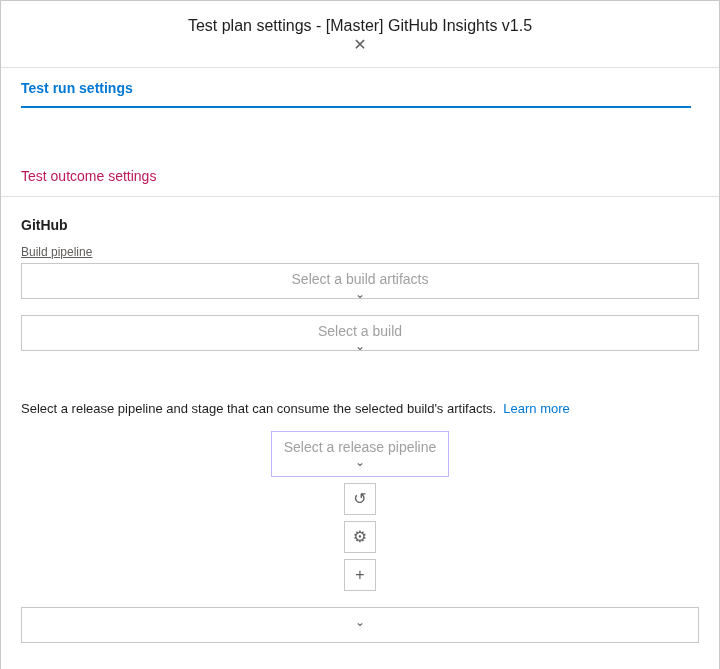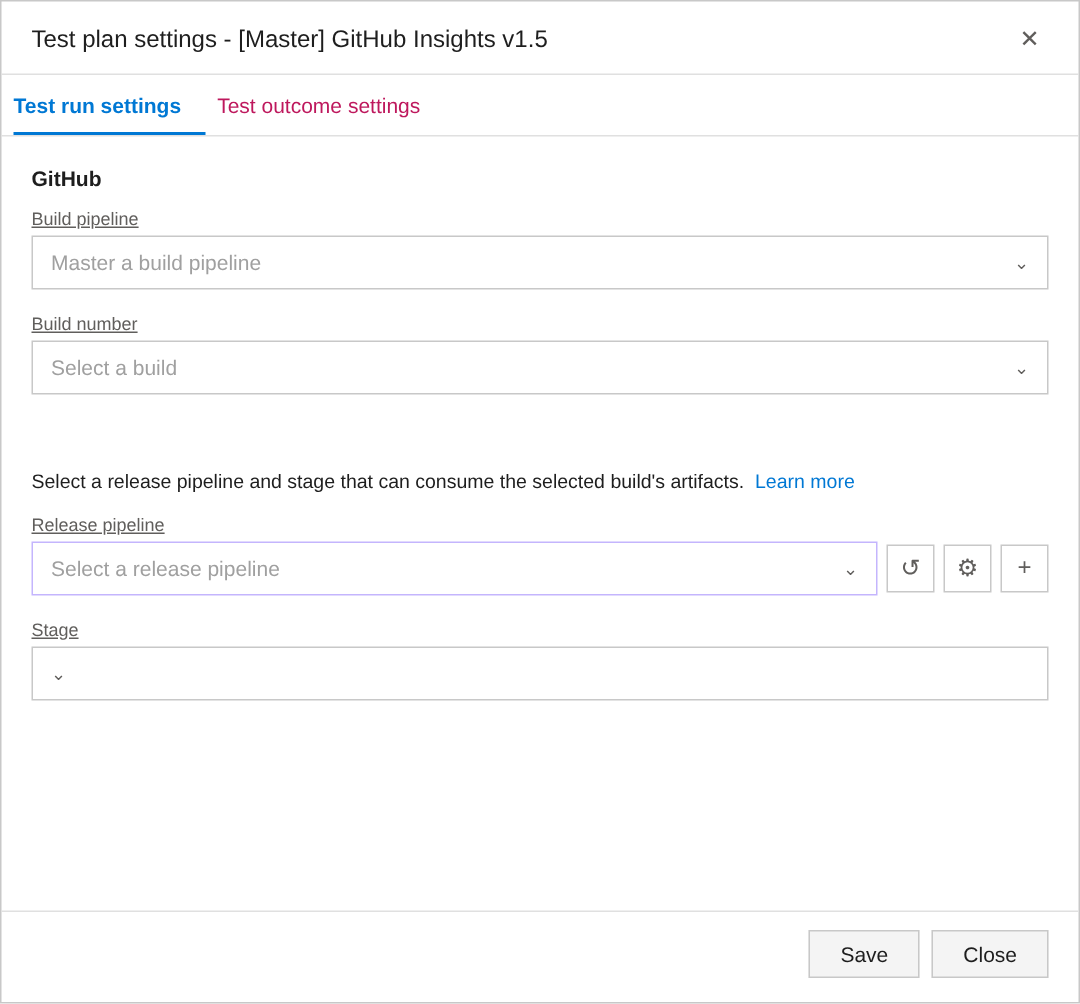--- a/index.html
+++ b/index.html
@@ -1,19 +1,20 @@
 <!DOCTYPE html>
 <html><head>
   <meta charset="utf-8">
   <style>
     * {
       box-sizing: border-box;
       margin: 0;
       padding: 0;
       font-family: 'Segoe UI', Arial, sans-serif;
+      flex-direction: column;
     }
 
     body {
       background: #f0f0f0;
       display: flex;
       align-items: center;
       justify-content: center;
       min-height: 100vh;
     }
 
@@ -47,22 +48,23 @@
       border: none;
       cursor: pointer;
       font-size: 16px;
       color: #605e5c;
       padding: 2px 6px;
       line-height: 1;
     }
 
     .tabs {
       display: flex;
-      padding: 0 8px;
+      padding: 0 20px;
       border-bottom: 1px solid #e0e0e0;
+      gap: 48px;
     }
 
     .tab {
       padding: 12px 16px 10px 0;
       margin-right: 8px;
       font-size: 14px;
       color: #be185d;
       cursor: pointer;
       border-bottom: 2px solid transparent;
       text-decoration: none;
@@ -215,61 +217,58 @@
   </div>
 
   <div class="dialog-body">
 
     <div>
       <div class="section-title">GitHub</div>
 
       <div class="field-group">
         <div class="field-label">Build pipeline</div>
         <div class="select-dropdown">
-          <span>Master a build pipeline</span>
+          <span>Select a build artifacts</span>
           <span class="chevron-icon">⌄</span>
         </div>
       </div>
 
       <div class="field-group">
-        <div class="field-label">Build number</div>
         <div class="select-dropdown">
           <span>Select a build</span>
           <span class="chevron-icon">⌄</span>
         </div>
       </div>
     </div>
 
     <div class="stage-section">
       <div class="stage-description">
         <span>Select a release pipeline and stage that can consume the selected build's artifacts.</span>
         &nbsp;<a class="learn-more" href="#">Learn more</a>
       </div>
 
       <div class="field-group">
-        <div class="field-label">Release pipeline</div>
         <div class="release-pipeline-row">
           <div class="release-pipeline-select">
             <span>Select a release pipeline</span>
             <span class="chevron-icon">⌄</span>
           </div>
           <button class="icon-button">
             <span>↺</span>
           </button>
           <button class="icon-button">
             <span>⚙</span>
           </button>
           <button class="icon-button">
             <span>+</span>
           </button>
         </div>
       </div>
 
       <div class="field-group">
-        <div class="field-label">Stage</div>
         <div class="select-dropdown">
           <span class="chevron-icon">⌄</span>
         </div>
       </div>
     </div>
 
     <div class="spacer"></div>
   </div>
 
   <div class="dialog-footer">

